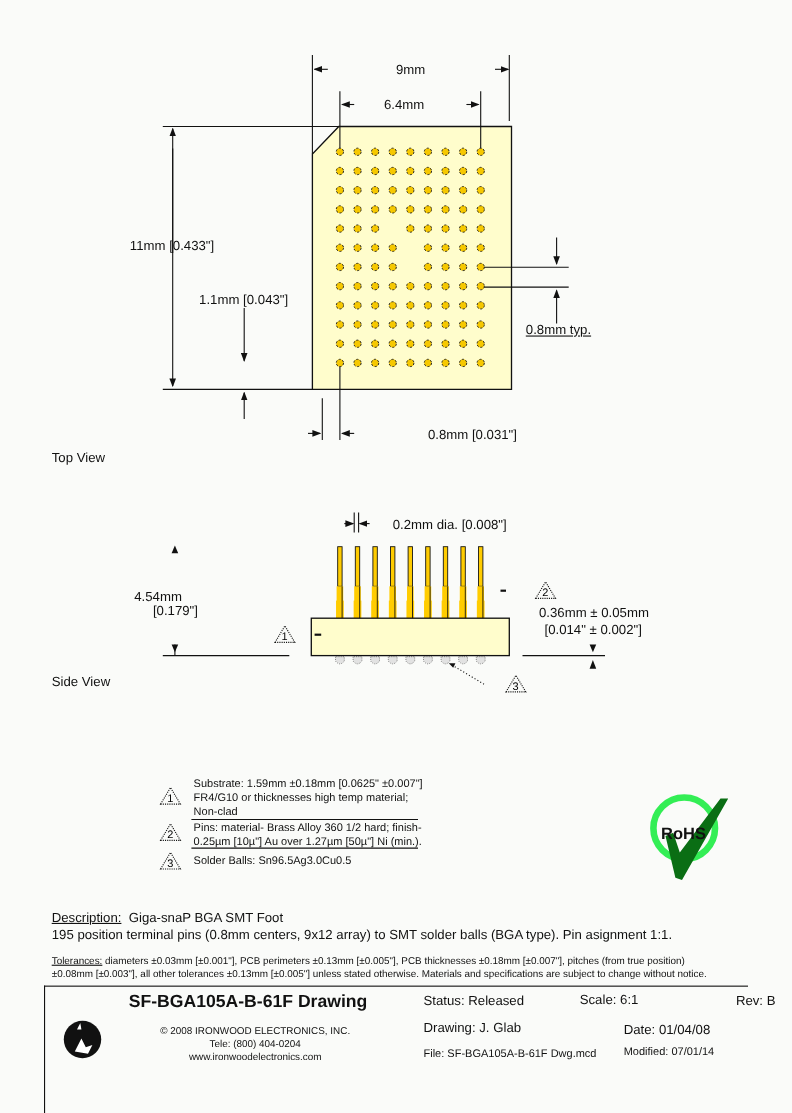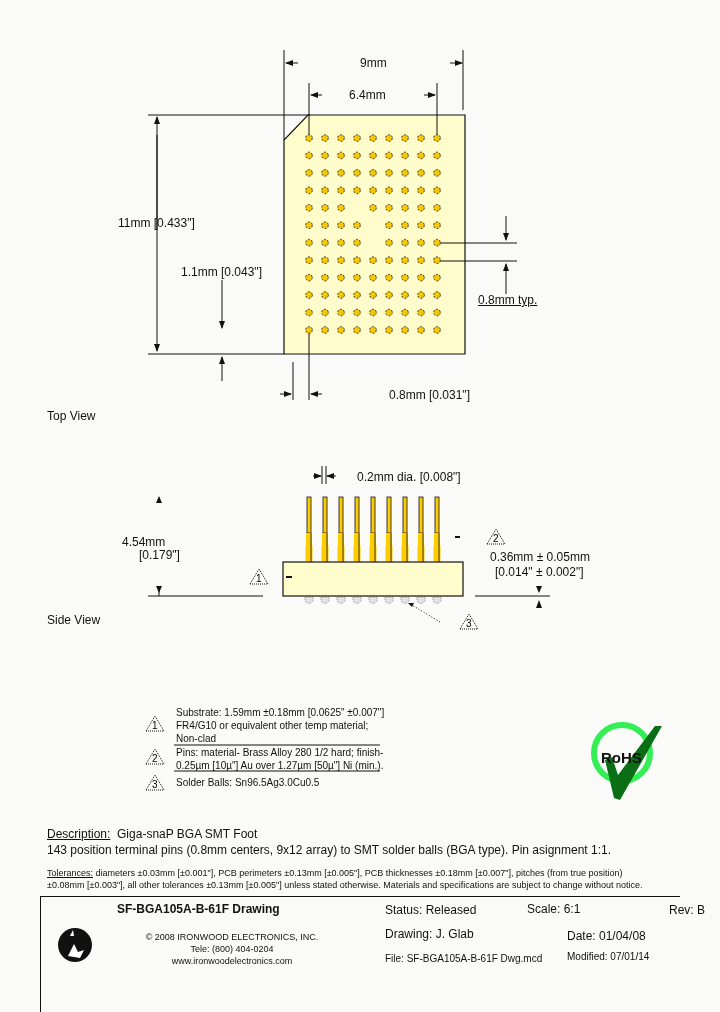--- a/index.html
+++ b/index.html
@@ -278,44 +278,44 @@
 
 <div class="abs t12" style="left:357px;top:470px;">0.2mm dia.  [0.008"]</div>
 <div class="abs t12" style="left:122px;top:535px;">4.54mm</div>
 <div class="abs t12" style="left:139px;top:548px;">[0.179"]</div>
 <div class="abs t12" style="left:490px;top:550px;">0.36mm ± 0.05mm</div>
 <div class="abs t12" style="left:495px;top:565px;">[0.014" ± 0.002"]</div>
 <div class="abs t12" style="left:47px;top:613px;">Side View</div>
 
 <div class="abs t10" style="left:176px;top:706px;line-height:13px;">
   <div>Substrate: 1.59mm ±0.18mm [0.0625" ±0.007"]</div>
-  <div>FR4/G10 or equivalent other temp material;</div>
+  <div>FR4/G10 or thicknesses high temp material;</div>
   <div>Non-clad</div>
 </div>
 <div class="abs t10" style="left:176px;top:746px;line-height:13px;">
-  <div>Pins: material- Brass Alloy 280 1/2 hard; finish-</div>
+  <div>Pins: material- Brass Alloy 360 1/2 hard; finish-</div>
   <div>0.25µm [10µ"] Au over 1.27µm [50µ"] Ni (min.).</div>
 </div>
 <div class="abs t10" style="left:176px;top:777px;">Solder Balls: Sn96.5Ag3.0Cu0.5</div>
 
 <div class="abs t12" style="left:47px;top:827px;">
   <span class="u">Description:</span>&nbsp;
   <span>Giga-snaP BGA SMT Foot</span>
 </div>
-<div class="abs t12" style="left:47px;top:843px;">143 position terminal pins (0.8mm centers, 9x12 array) to SMT solder balls (BGA type). Pin asignment 1:1.</div>
+<div class="abs t12" style="left:47px;top:843px;">195 position terminal pins (0.8mm centers, 9x12 array) to SMT solder balls (BGA type). Pin asignment 1:1.</div>
 
 <div class="abs t9" style="left:47px;top:867px;line-height:12px;">
   <div><span class="u">Tolerances:</span> <span>diameters ±0.03mm [±0.001"], PCB perimeters ±0.13mm [±0.005"], PCB thicknesses ±0.18mm [±0.007"], pitches (from true position)</span></div>
   <div>±0.08mm [±0.003"], all other tolerances ±0.13mm [±0.005"] unless stated otherwise.  Materials and specifications are subject to change without notice.</div>
 </div>
 
 <div class="hr" style="left:40px;top:896px;width:640px;"></div>
 <div style="position:absolute;left:40px;top:896px;width:1px;height:116px;background:#111;"></div>
 
-<div class="abs" style="left:117px;top:902px;font-size:12px;font-weight:bold;">SF-BGA105A-B-61F Drawing</div>
+<div class="abs" style="left:117px;top:902px;font-size:16px;font-weight:bold;">SF-BGA105A-B-61F Drawing</div>
 <div class="abs t9" style="left:142px;top:931px;text-align:center;width:180px;line-height:12px;">
   <div>© 2008 IRONWOOD ELECTRONICS, INC.</div>
   <div>Tele: (800) 404-0204</div>
   <div>www.ironwoodelectronics.com</div>
 </div>
 
 <div class="abs t12" style="left:385px;top:903px;">Status: Released</div>
 <div class="abs t12" style="left:527px;top:902px;">Scale: 6:1</div>
 <div class="abs t12" style="left:626px;top:903px;margin-left:43px;">Rev: B</div>
 <div class="abs t12" style="left:385px;top:927px;">Drawing: J. Glab</div>

